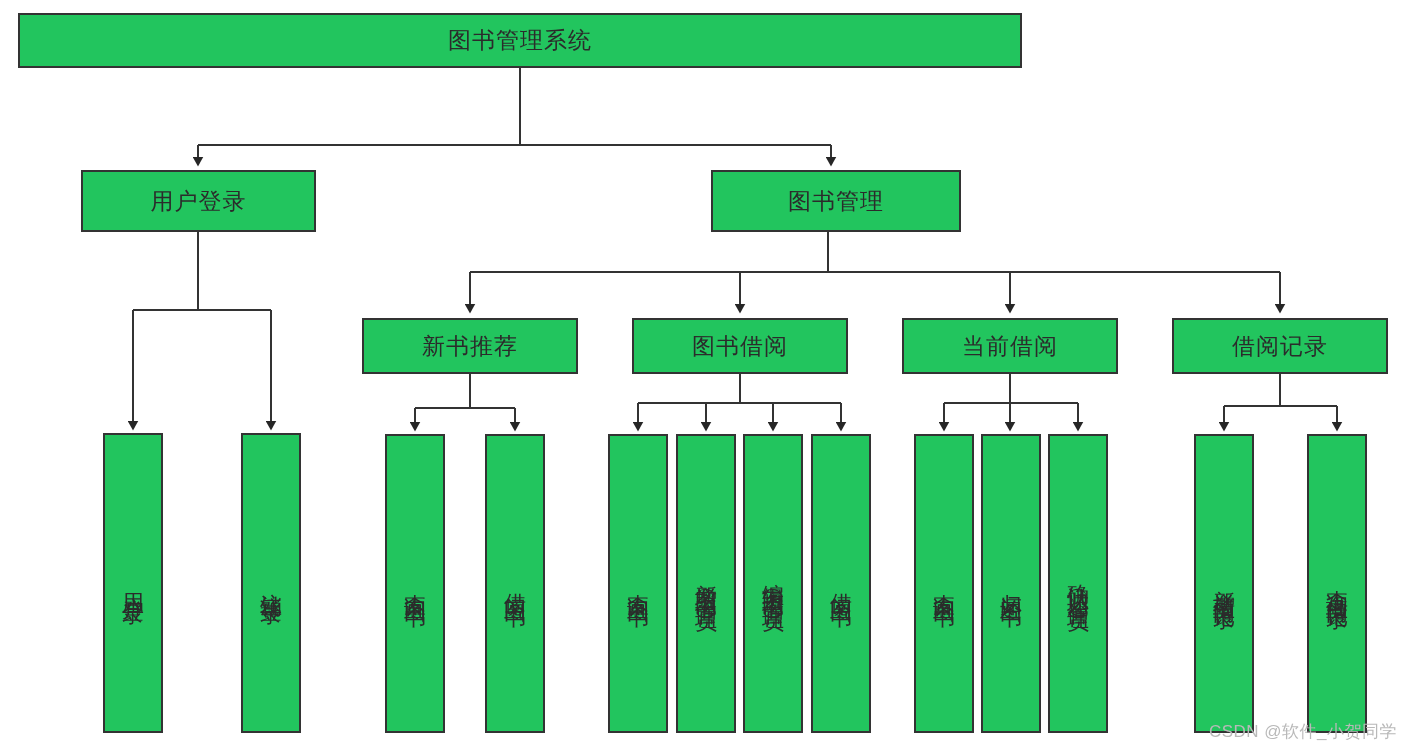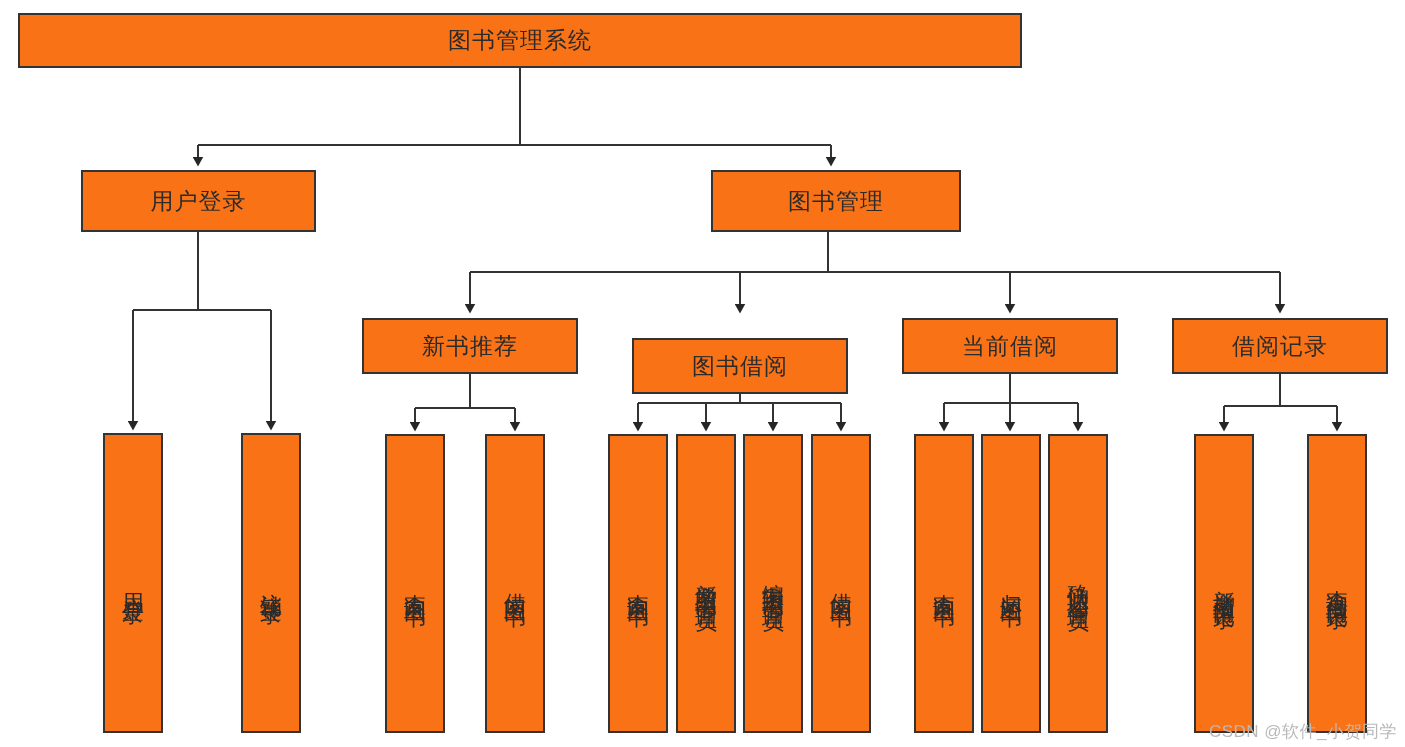--- a/index.html
+++ b/index.html
@@ -20,21 +20,21 @@
     left: 0;
     top: 0;
     width: 1405px;
     height: 747px;
     pointer-events: none;
   }
   .node {
     position: absolute;
     box-sizing: border-box;
     border: 2.5px solid #333333;
-    background: #f97316;
+    background: #22c55e;
     display: flex;
     align-items: center;
     justify-content: center;
     color: #2b2b2b;
   }
   .node.h {
     font-size: 23px;
     letter-spacing: 1px;
     white-space: nowrap;
   }
@@ -126,21 +126,21 @@
   <div class="node h" style="left:81px; top:170px; width:235px; height:62px;">
     <span>用户登录</span>
   </div>
   <div class="node h" style="left:711px; top:170px; width:250px; height:62px;">
     <span>图书管理</span>
   </div>
 
   <div class="node h" style="left:362px; top:318px; width:216px; height:56px;">
     <span>新书推荐</span>
   </div>
-  <div class="node h" style="left:632px; top:318px; width:216px; height:56px;margin-top:20px;">
+  <div class="node h" style="left:632px; top:318px; width:216px; height:56px;">
     <span>图书借阅</span>
   </div>
   <div class="node h" style="left:902px; top:318px; width:216px; height:56px;">
     <span>当前借阅</span>
   </div>
   <div class="node h" style="left:1172px; top:318px; width:216px; height:56px;">
     <span>借阅记录</span>
   </div>
 
   <div class="node v" style="left:103px; top:433px; width:60px; height:300px;">

